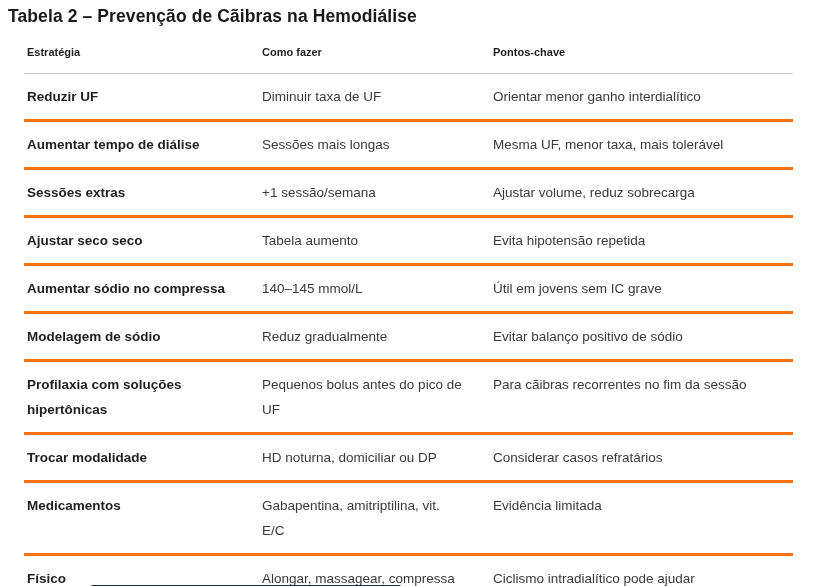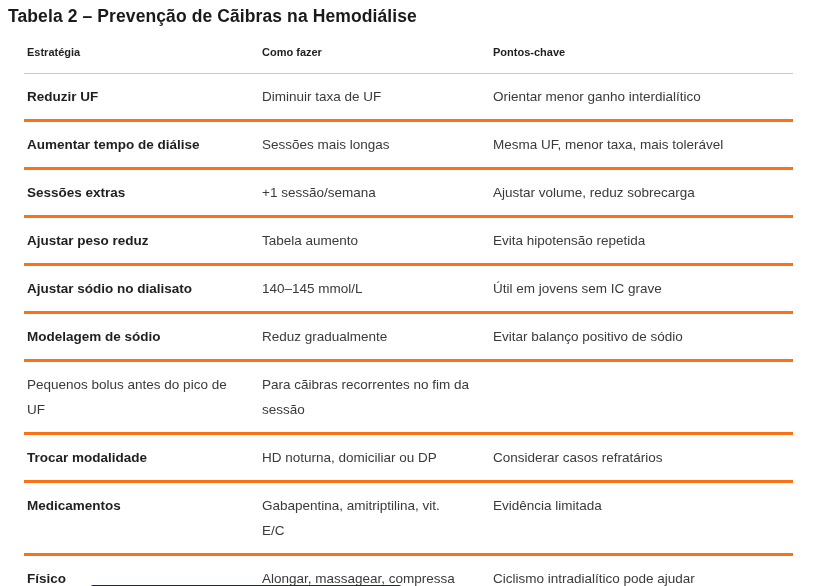--- a/index.html
+++ b/index.html
@@ -99,38 +99,39 @@
       <div class="cell">Mesma UF, menor taxa, mais tolerável</div>
     </div>
 
     <div class="row trow">
       <div class="cell strategy">Sessões extras</div>
       <div class="cell c2">+1 sessão/semana</div>
       <div class="cell">Ajustar volume, reduz sobrecarga</div>
     </div>
 
     <div class="row trow">
-      <div class="cell strategy">Ajustar peso reduz</div>
+      <div class="cell strategy">Ajustar seco seco</div>
       <div class="cell c2">Tabela aumento</div>
       <div class="cell">Evita hipotensão repetida</div>
     </div>
 
     <div class="row trow">
-      <div class="cell strategy">Ajustar sódio no dialisato</div>
+      <div class="cell strategy">Aumentar sódio no compressa</div>
       <div class="cell c2">140–145 mmol/L</div>
       <div class="cell">Útil em jovens sem IC grave</div>
     </div>
 
     <div class="row trow">
       <div class="cell strategy">Modelagem de sódio</div>
       <div class="cell c2">Reduz gradualmente</div>
       <div class="cell">Evitar balanço positivo de sódio</div>
     </div>
 
     <div class="row trow">
+      <div class="cell strategy">Profilaxia com soluções hipertônicas</div>
       <div class="cell c2">Pequenos bolus antes do pico de UF</div>
       <div class="cell">Para cãibras recorrentes no fim da sessão</div>
     </div>
 
     <div class="row trow">
       <div class="cell strategy">Trocar modalidade</div>
       <div class="cell c2">HD noturna, domiciliar ou DP</div>
       <div class="cell">Considerar casos refratários</div>
     </div>
 

